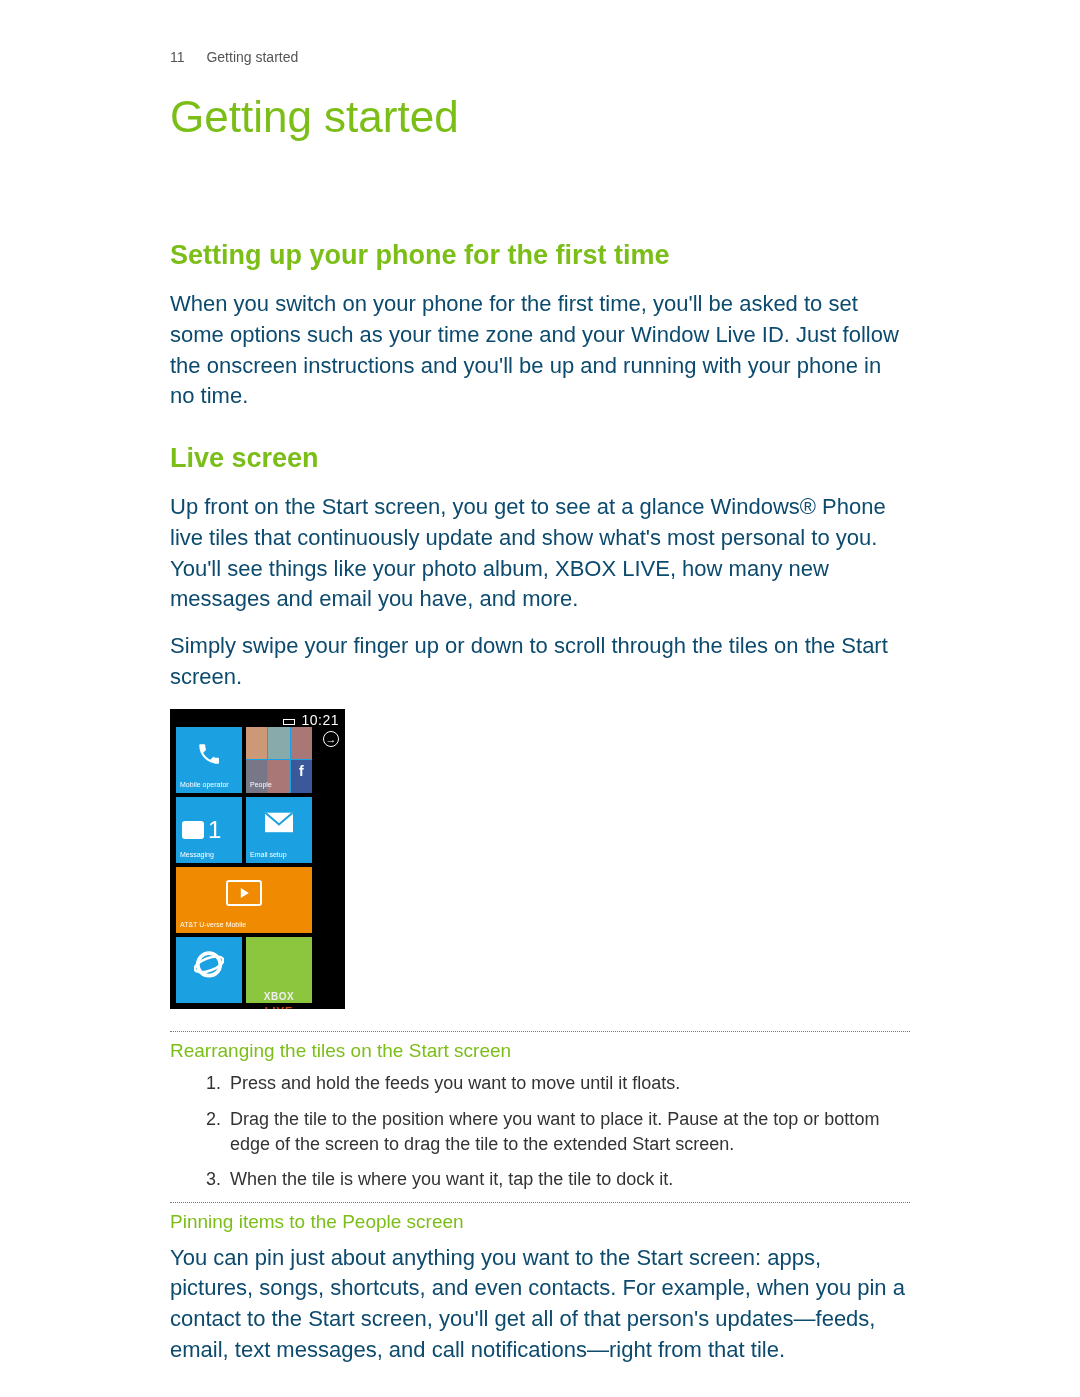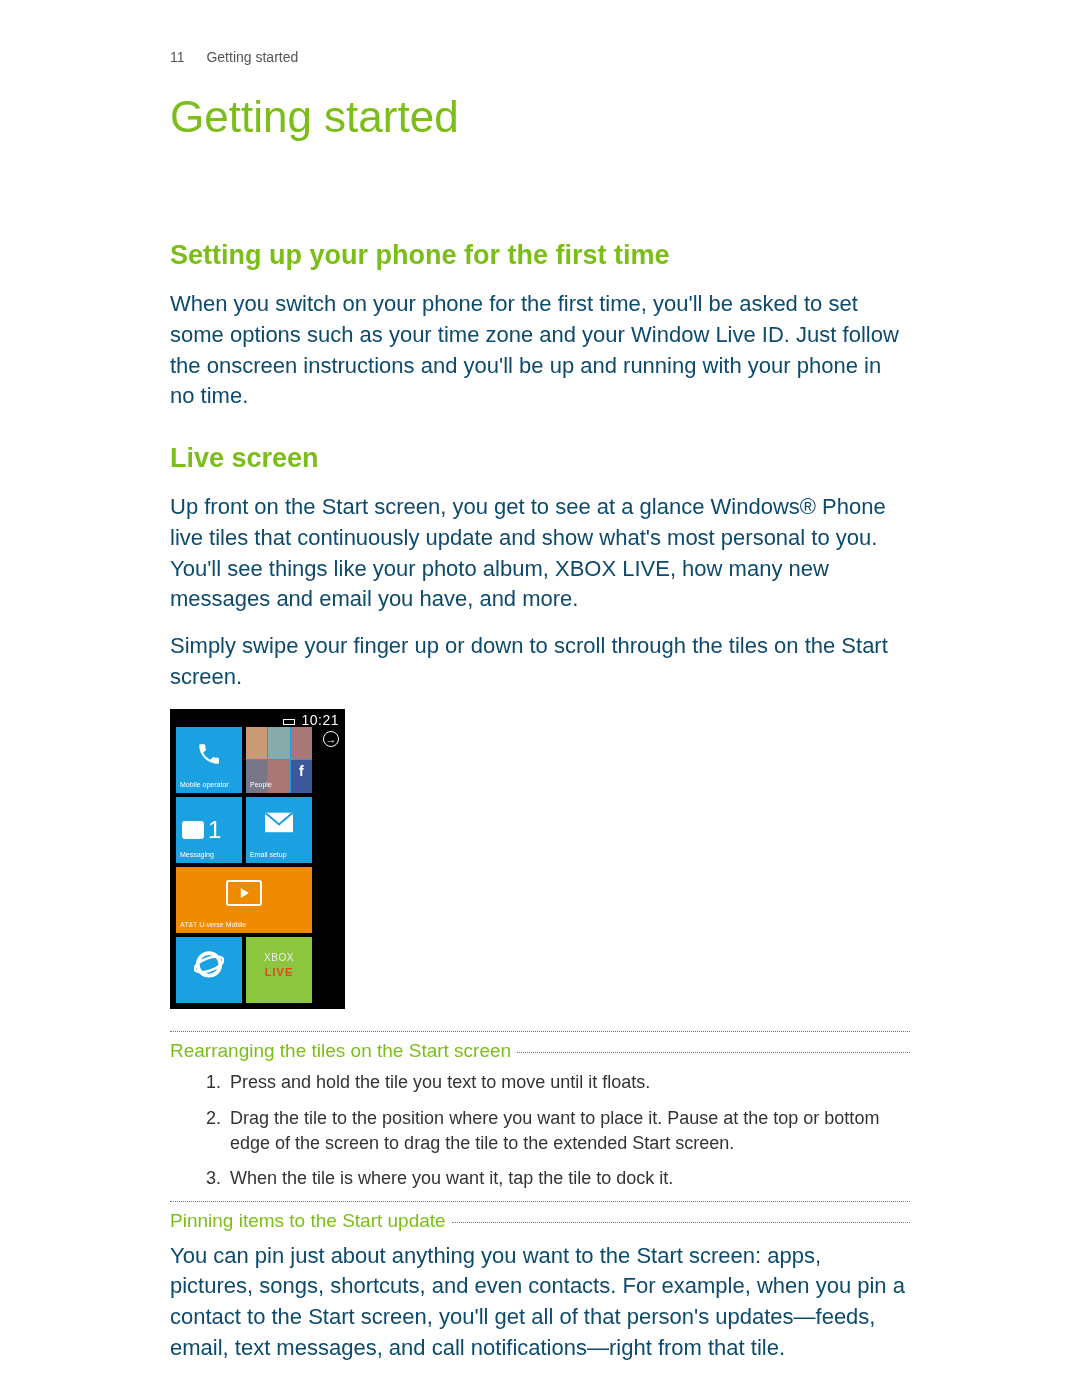--- a/index.html
+++ b/index.html
@@ -35,20 +35,21 @@
     font-size: 22px;
     color: #0c4a6e;
     margin-bottom: 16px;
     line-height: 1.4;
   }
   .subhead-wrap {
     display: flex;
     align-items: baseline;
     margin-top: 24px;
     margin-bottom: 6px;
+    flex-direction: column;
   }
   h3.subhead {
     font-size: 19px;
     font-weight: 400;
     color: #7cbe18;
     white-space: nowrap;
     padding-right: 6px;
     position: relative;
   }
   .dotfill {
@@ -158,21 +159,21 @@
   }
   .uverse .tv::after {
     content: ""; position: absolute; left: 50%; top: 50%;
     transform: translate(-40%,-50%);
     width: 0; height: 0;
     border-left: 8px solid #fff;
     border-top: 5px solid transparent;
     border-bottom: 5px solid transparent;
   }
   .xbox { background: #8cc63f !important; text-align:center; }
-  .xbox .xb1 { color:#eee; font-size:10px; font-weight:400; padding-top:14px; letter-spacing:0.5px;}
+  .xbox .xb1 { color:#eee; font-size:10px; font-weight:700; padding-top:26px; letter-spacing:0.5px;margin-top:27px;}
   .xbox .xb2 { color:#d84a1b; font-size:11px; font-weight:700; letter-spacing:1px; font-family: Impact, sans-serif;}
   .ie-tile .ie { position:absolute; left:50%; top:48%; transform:translate(-50%,-50%); }
 </style>
 </head>
 <body>
 
 <div class="header-line">
   <span class="num">11</span>
   <span>Getting started</span>
 </div>
@@ -247,23 +248,23 @@
     </div>
   </div>
 </div>
 
 <div class="dotline-full"></div>
 <div class="subhead-wrap" style="margin-top:0;">
   <h3 class="subhead">Rearranging the tiles on the Start screen</h3>
   <div class="dotfill"></div>
 </div>
 <ol class="steps">
-  <li>Press and hold the tile you text to move until it floats.</li>
+  <li>Press and hold the feeds you want to move until it floats.</li>
   <li>Drag the tile to the position where you want to place it. Pause at the top or bottom edge of the screen to drag the tile to the extended Start screen.</li>
   <li>When the tile is where you want it, tap the tile to dock it.</li>
 </ol>
 
 <div class="dotline-full"></div>
 <div class="subhead-wrap" style="margin-top:0;">
-  <h3 class="subhead">Pinning items to the Start update</h3>
+  <h3 class="subhead">Pinning items to the People screen</h3>
   <div class="dotfill"></div>
 </div>
 <p class="body">You can pin just about anything you want to the Start screen: apps, pictures, songs, shortcuts, and even contacts. For example, when you pin a contact to the Start screen, you'll get all of that person's updates—feeds, email, text messages, and call notifications—right from that tile.</p>
 
 </body></html>

